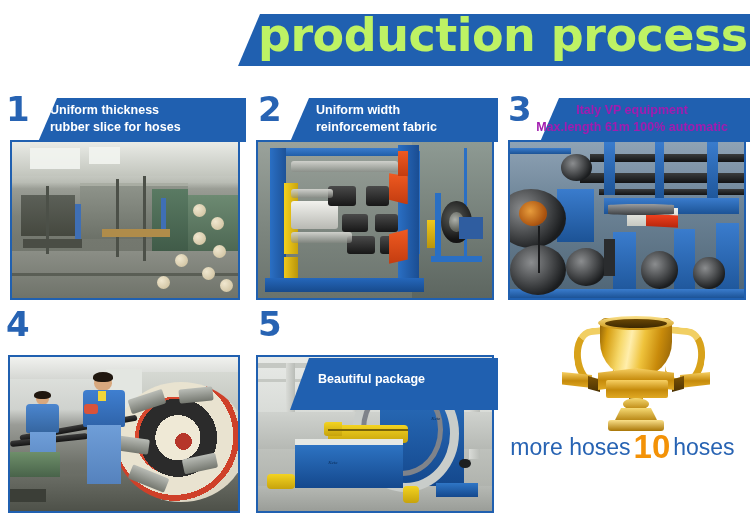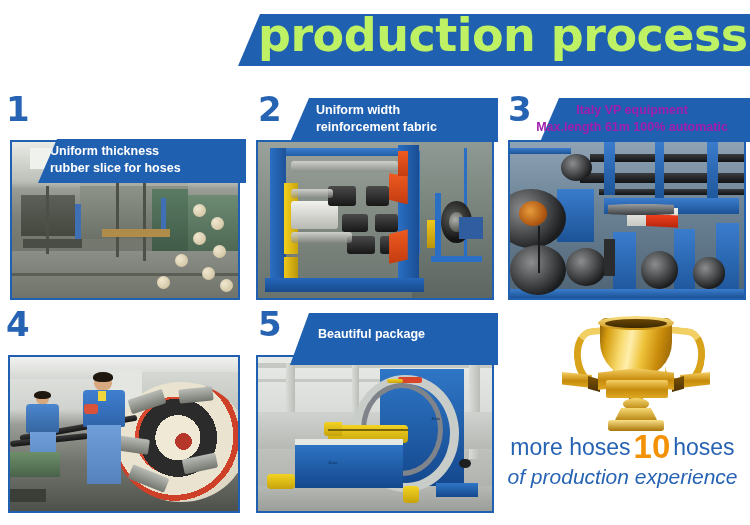--- a/index.html
+++ b/index.html
@@ -179,21 +179,21 @@
 <body>
 
 <div class="stage">
 
   <div class="header-banner">
     <div class="header-title">production process</div>
   </div>
 
   <div class="panel" style="left:0px;top:96px;width:246px;height:208px;">
     <div class="panel-num">1</div>
-    <div class="panel-label" style="left:38px;width:208px;height:44px;margin-top:41px;">
+    <div class="panel-label" style="left:38px;width:208px;height:44px;">
       <div class="panel-label-text" style="left:12px;top:4px;">Uniform thickness
 rubber slice for hoses</div>
     </div>
     <div class="panel-photo" style="left:10px;top:44px;width:230px;height:160px;">
       <div class="ph-inner">
         <div class="p1-bg"></div>
         <div class="p1-roof"></div>
         <div class="p1-win"></div>
         <div class="p1-win" style="left:34%;top:3%;width:14%;height:11%;"></div>
         <div class="p1-mach2"></div>
@@ -335,21 +335,21 @@
           <div class="p4-pants" style="left:16%;top:48%;width:62%;height:50%;"></div>
         </div>
         <div style="position:absolute;left:0;top:62%;width:22%;height:16%;background:linear-gradient(180deg,#6e8f6a,#49634a);"></div>
         <div style="position:absolute;left:0;bottom:6%;width:16%;height:8%;background:#3b3e37;"></div>
       </div>
     </div>
   </div>
 
   <div class="panel" style="left:252px;top:311px;width:246px;height:206px;">
     <div class="panel-num">5</div>
-    <div class="panel-label" style="left:38px;width:208px;height:52px;">
+    <div class="panel-label" style="left:38px;width:208px;height:52px;margin-top:45px;">
       <div class="panel-label-text" style="left:28px;top:13px;">Beautiful package</div>
     </div>
     <div class="panel-photo" style="left:4px;top:44px;width:238px;height:158px;">
       <div class="ph-inner">
         <div class="p5-bg"></div>
         <div class="p5-beam" style="left:0;top:4%;width:100%;height:3%;"></div>
         <div class="p5-beam" style="left:0;top:14%;width:62%;height:2%;"></div>
         <div class="p5-col" style="left:12%;top:4%;width:4%;height:56%;"></div>
         <div class="p5-col" style="left:40%;top:4%;width:3%;height:46%;"></div>
         <div class="p5-col" style="left:90%;top:4%;width:5%;height:62%;"></div>
@@ -393,16 +393,15 @@
     </div>
     <div class="tr-knob"></div>
     <div class="tr-base1"></div>
     <div class="tr-base2"></div>
   </div>
 
   <div class="bottom-text">
     <div class="bt-line1">
       <span>more hoses</span><span class="bt-ten">10</span><span>hoses</span>
     </div>
-    <div class="bt-line2">of production experience</div>
   </div>
 
 </div>
 
 </body></html>

